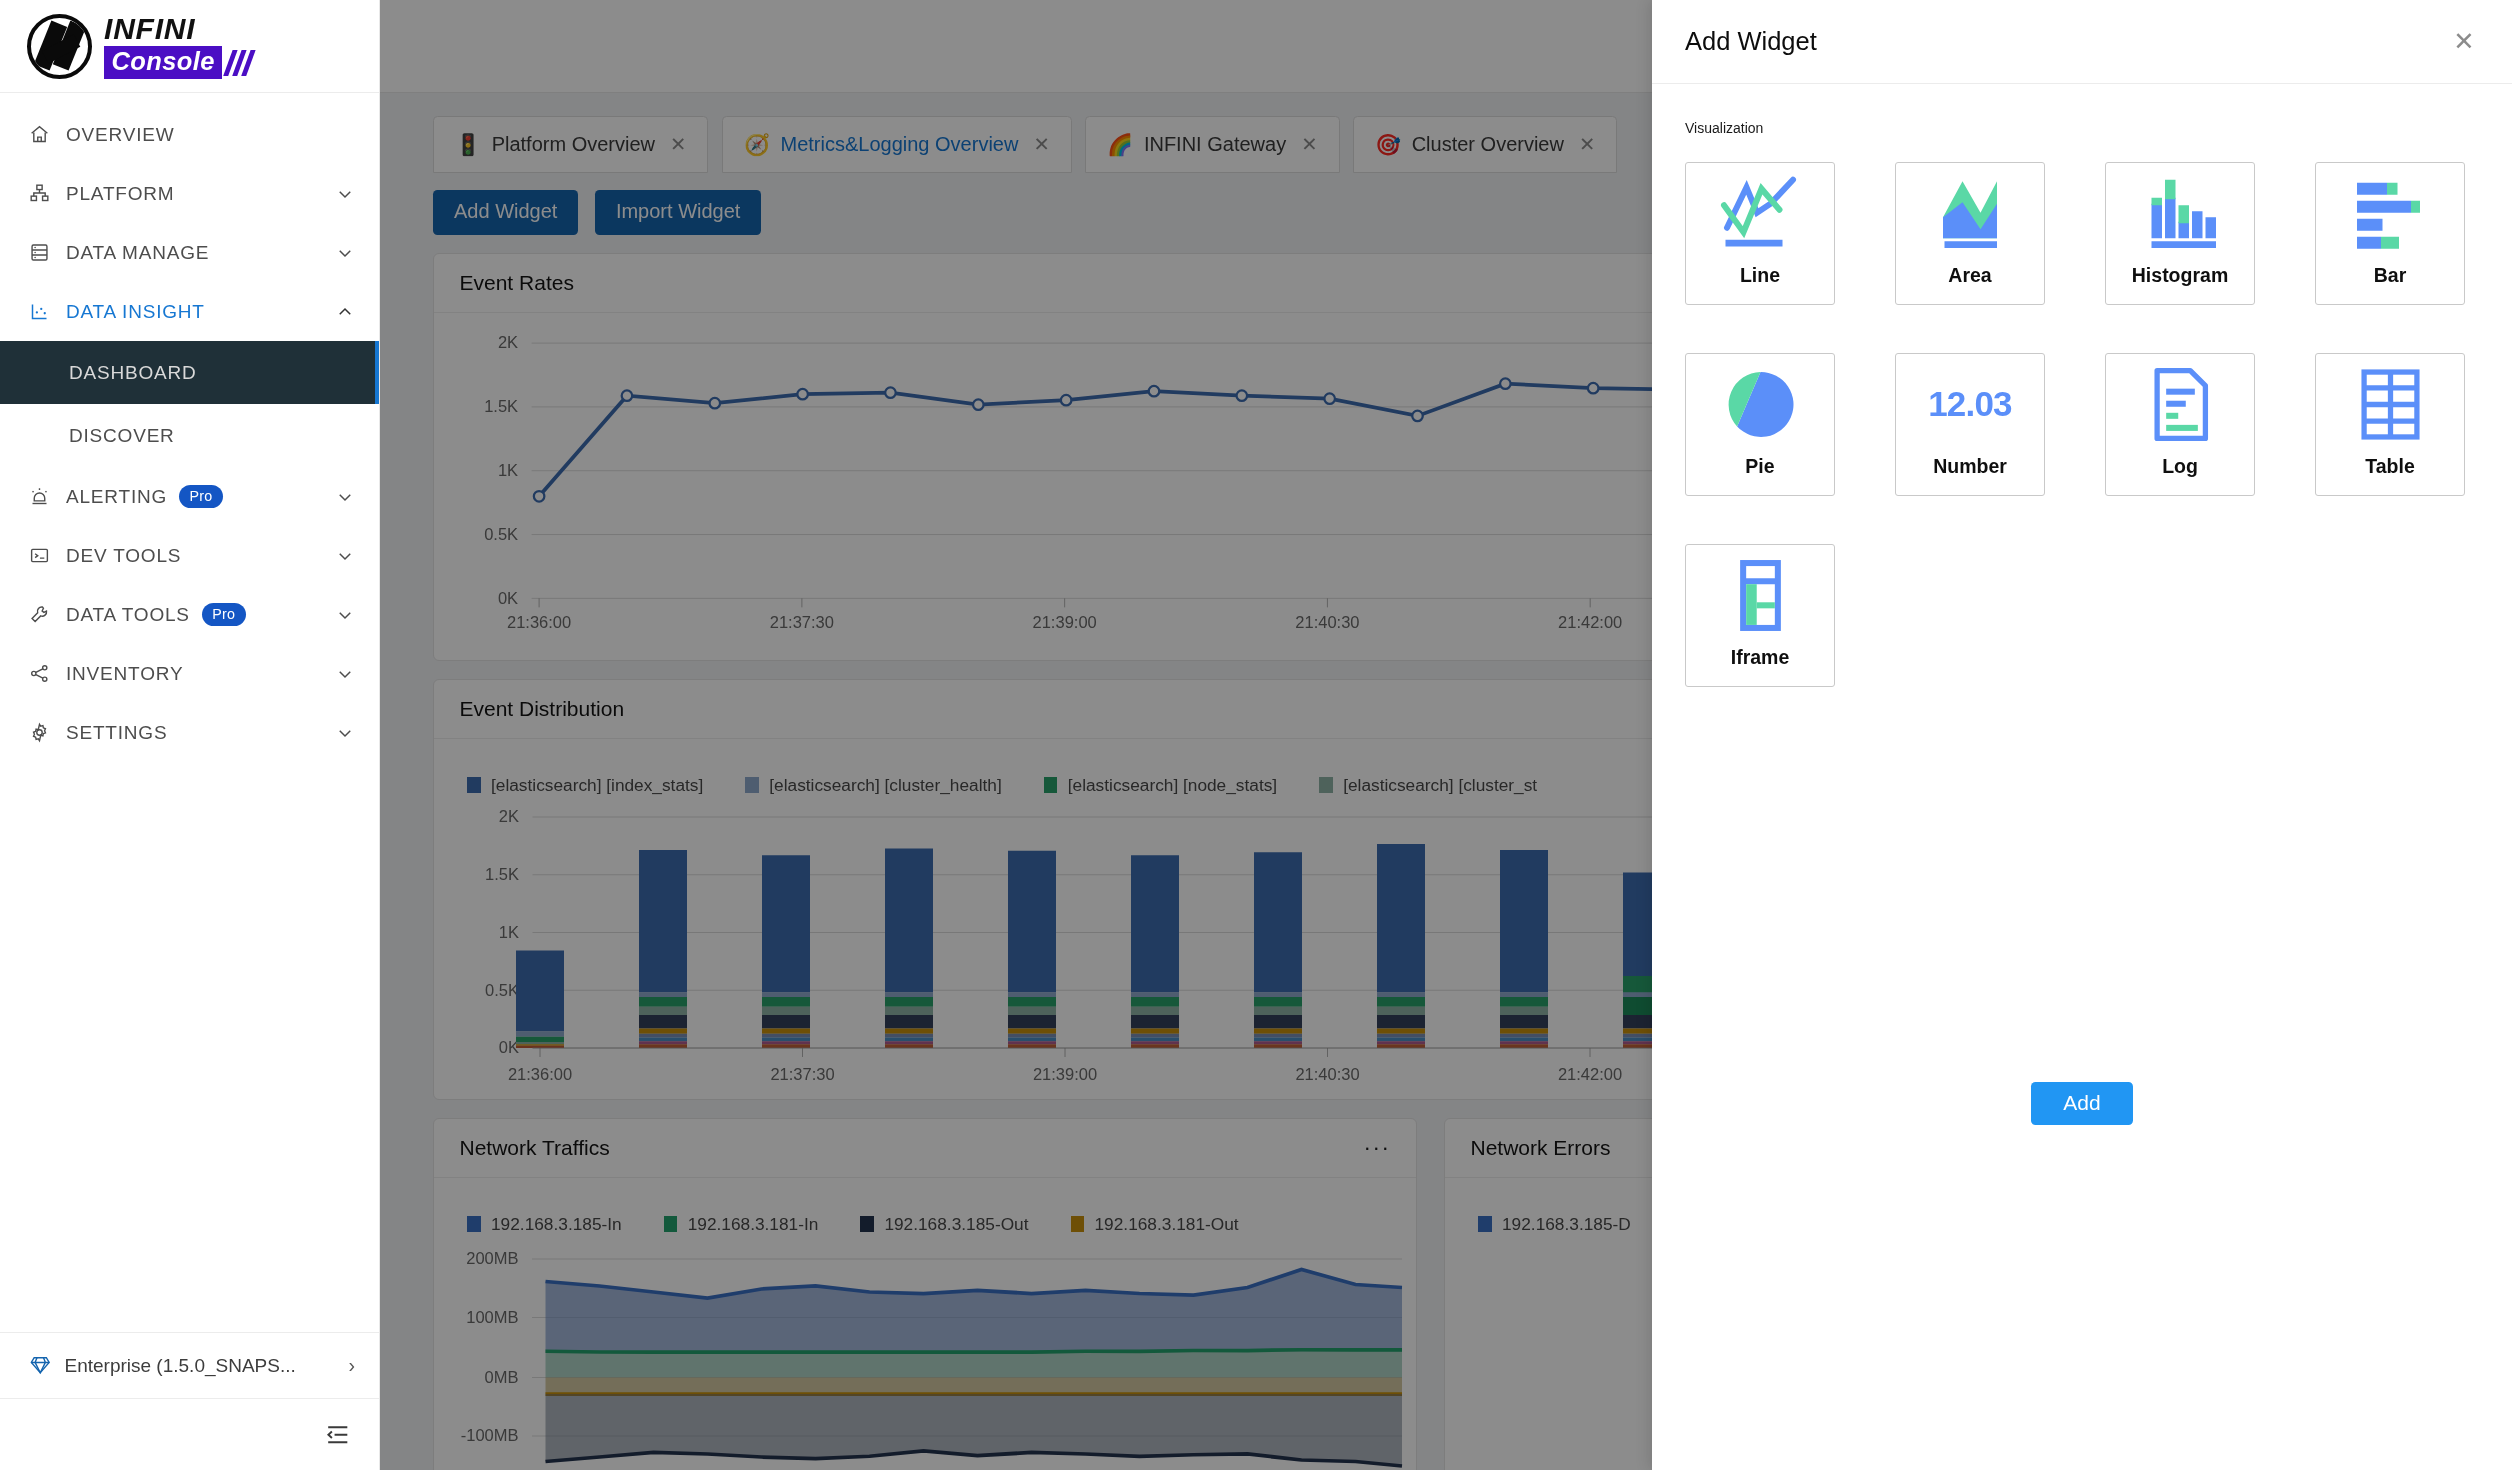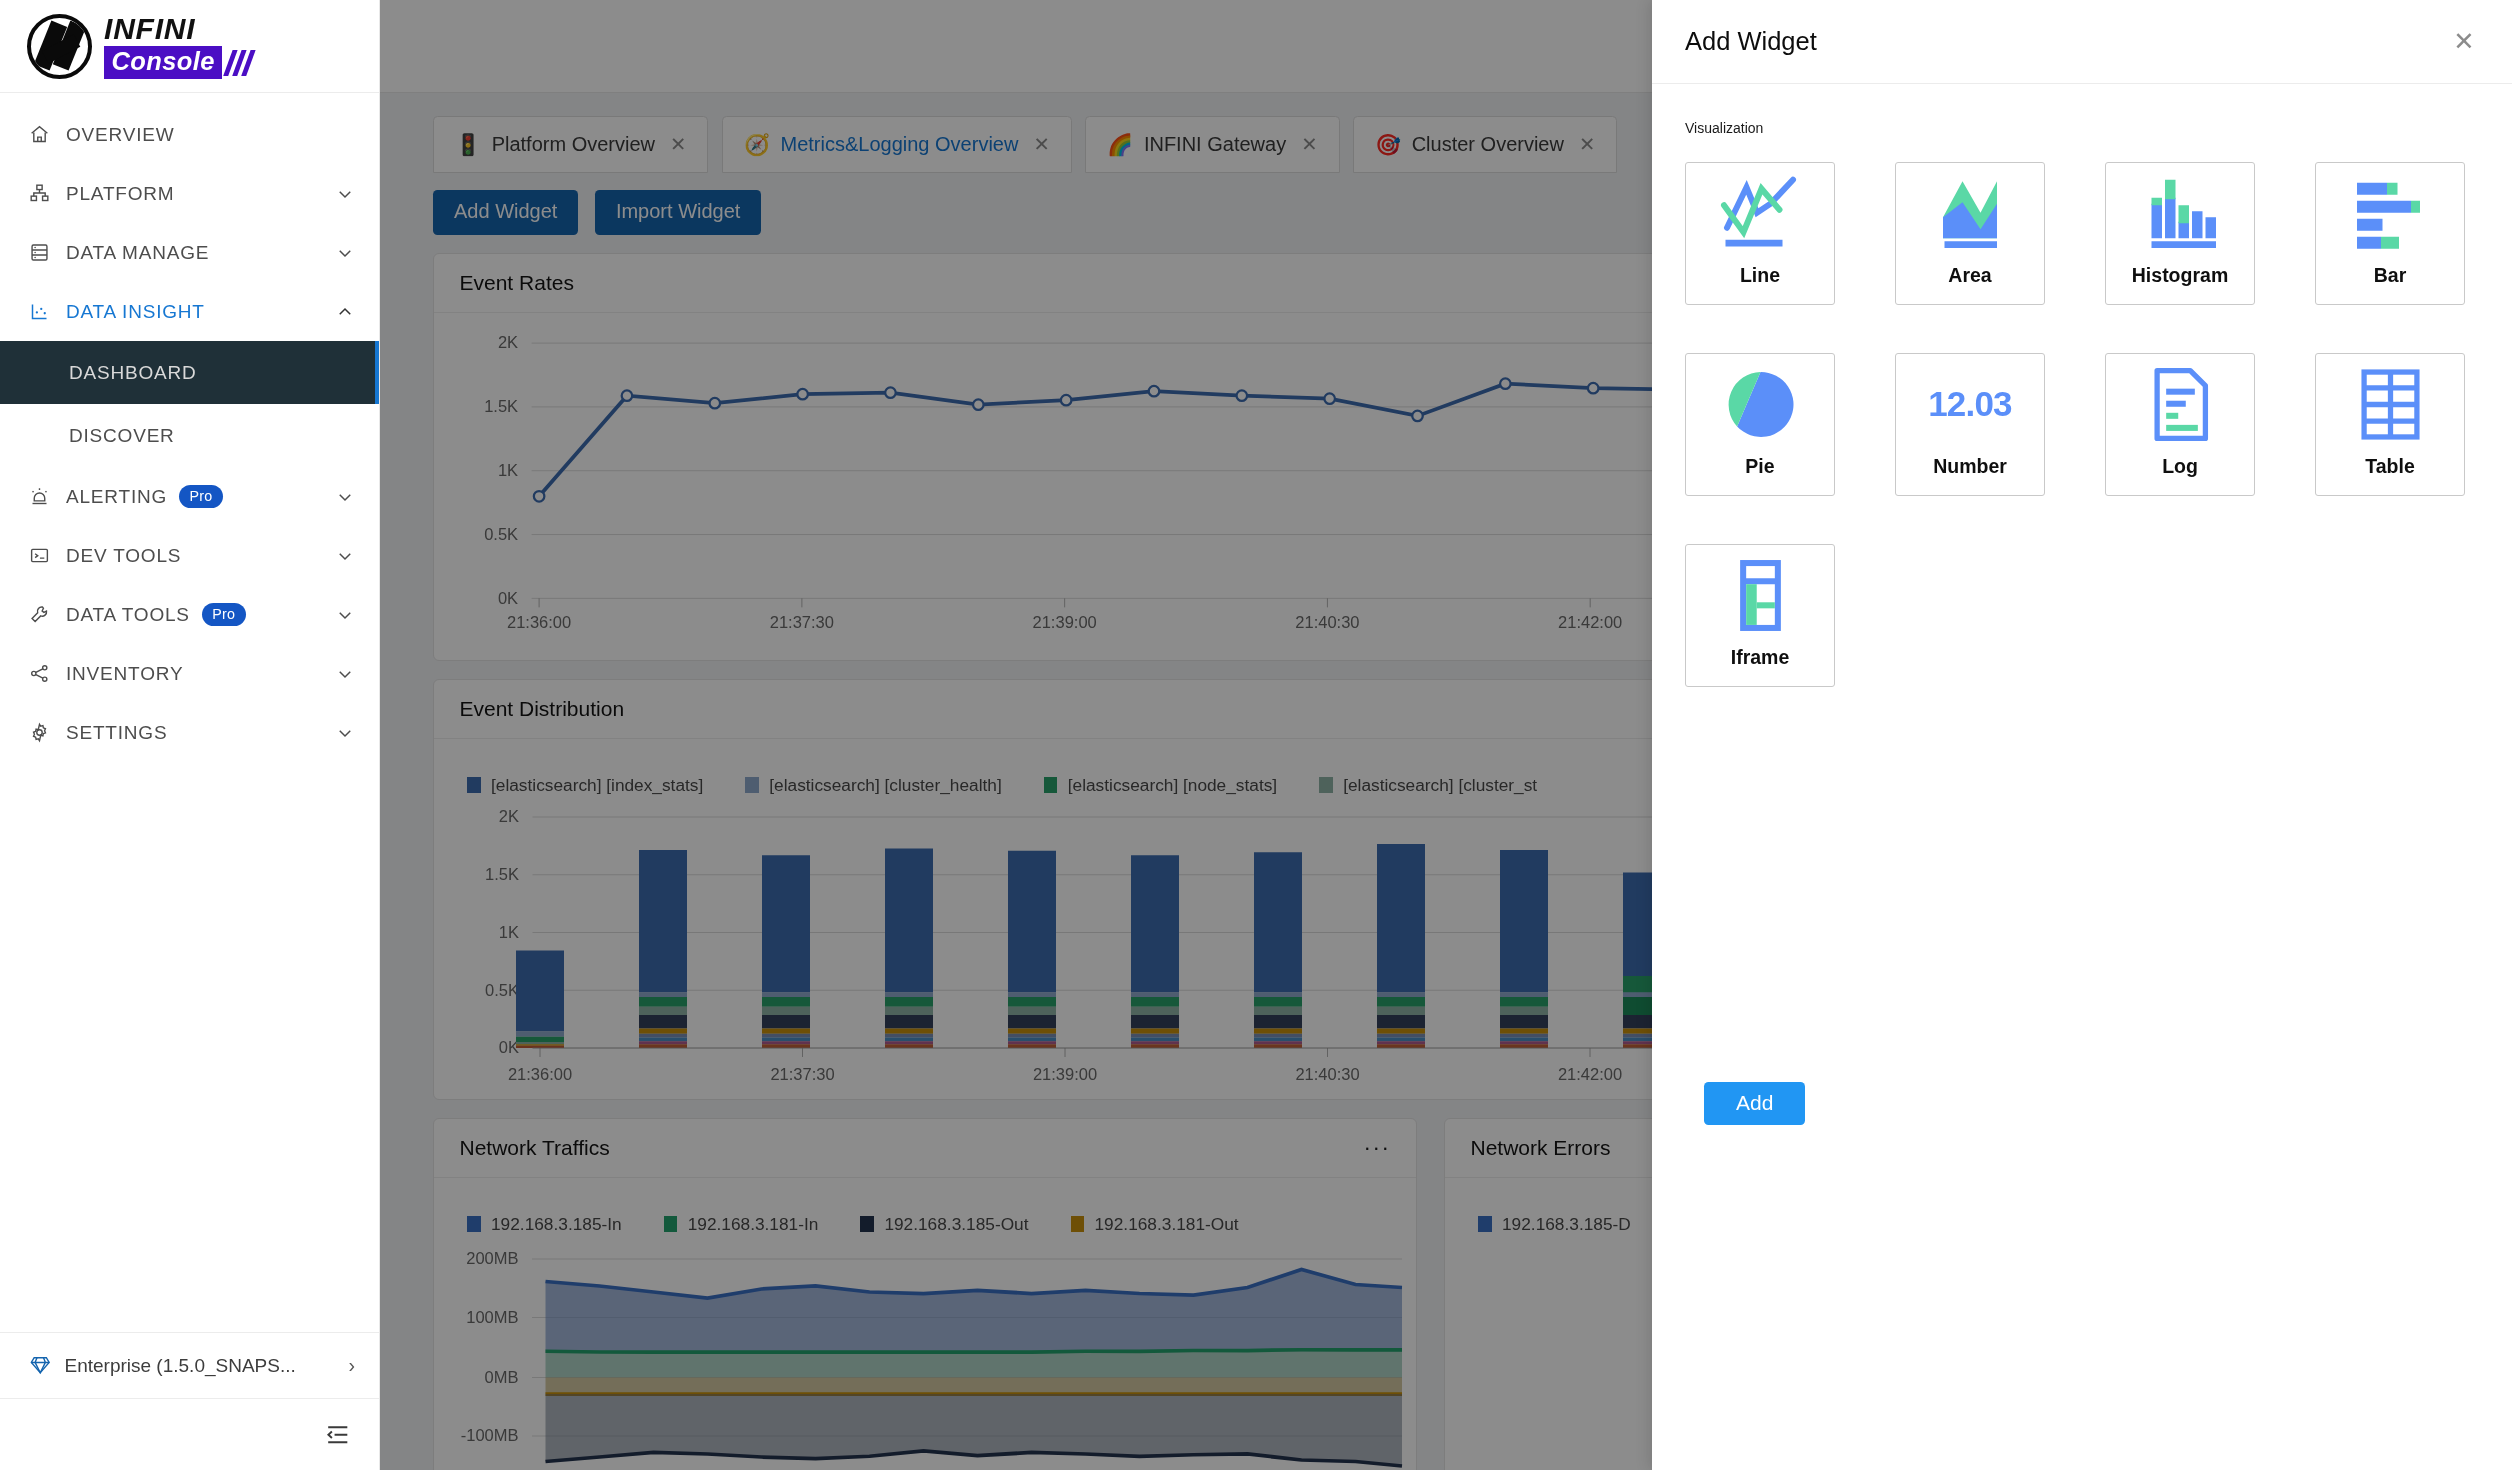--- a/index.html
+++ b/index.html
@@ -216,21 +216,21 @@
     width: 100%;
   }
   .viz-name {
     font-size: 19.5px; font-weight: bold; color: #0f0f0f;
     padding-bottom: 16.5px; text-align: center;
   }
   .viz-number {
     font-size: 35px; font-weight: bold; color: #5b8ff9;
     letter-spacing: -0.8px;
   }
-  .drawer-footer { padding: 18px 52px 0; display: flex; justify-content: flex-start; }
+  .drawer-footer { padding: 18px 52px 0; display: flex; justify-content: center; }
   .btn-add {
     background: #2196f3; color: #fff; border: none;
     font-size: 21px; padding: 9px 32px 10.5px;
     border-radius: 4.5px; cursor: pointer;
     font-family: "Liberation Sans", sans-serif;
   }
 </style>
 </head>
 <body>
 

